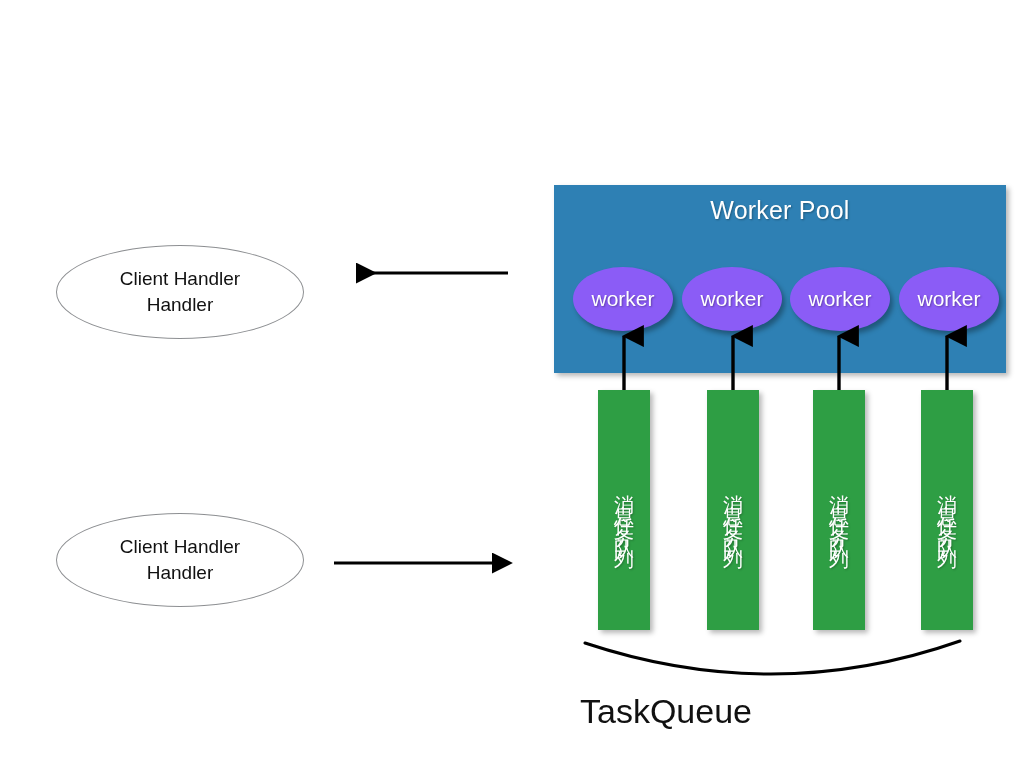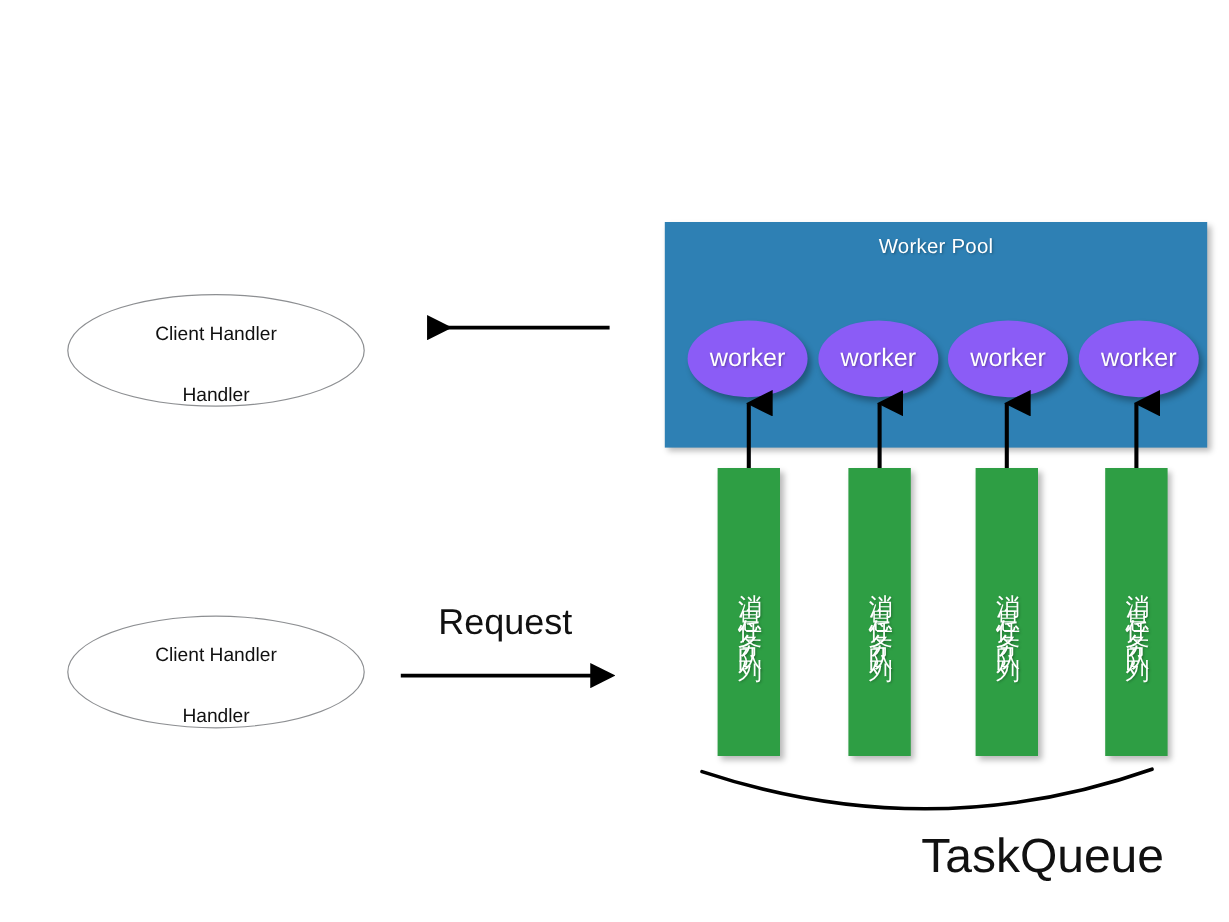--- a/index.html
+++ b/index.html
@@ -32,21 +32,21 @@
     background: #2e80b4;
     box-shadow: 3px 3px 5px rgba(0,0,0,0.28);
   }
   .pool-title {
     position: absolute;
     left: 0;
     top: 11px;
     width: 452px;
     text-align: center;
     color: #ffffff;
-    font-size: 17px;
+    font-size: 25px;
     letter-spacing: 0.2px;
     text-shadow: 1px 1px 2px rgba(0,0,0,0.30);
     white-space: nowrap;
   }
 
   
   .worker {
     position: absolute;
     width: 100px;
     height: 64px;
@@ -107,46 +107,45 @@
     border: 1.6px solid #8d8f92;
     border-radius: 50%;
     background: #ffffff;
     display: flex;
     flex-direction: column;
     align-items: center;
     justify-content: center;
   }
   .handler-line {
     color: #111111;
-    font-size: 16px;
+    font-size: 19px;
     line-height: 26px;
     white-space: nowrap;
-    margin-top: 25px;
   }
   .handler-writer { left: 56px; top: 245px; }
   .handler-reader { left: 56px; top: 513px; }
 
   
   .request-label {
     position: absolute;
     left: 336px;
     top: 502px;
     width: 170px;
     text-align: center;
     font-size: 30px;
     color: #111111;
     white-space: nowrap;
   }
   .taskqueue-label {
     position: absolute;
     left: 580px;
     top: 692px;
     width: 390px;
-    text-align: right;
-    font-size: 40px;
+    text-align: left;
+    font-size: 34px;
     color: #111111;
     white-space: nowrap;
   }
 
   svg.overlay {
     position: absolute;
     left: 0; top: 0;
     width: 1024px;
     height: 768px;
     pointer-events: none;
@@ -228,17 +227,16 @@
     </g>
     <g>
       <line x1="947" y1="390" x2="947" y2="336" stroke="#000000" stroke-width="3.4" marker-end="url(#arrow-up)"></line>
     </g>
 
     <g>
       <path d="M 585 643 Q 775 706 960 641" fill="none" stroke="#000000" stroke-width="3" stroke-linecap="round"></path>
     </g>
   </svg>
 
-  <div class="request-label">Request</div>
 
   <div class="taskqueue-label">TaskQueue</div>
 
 </div>
 
 </body></html>

